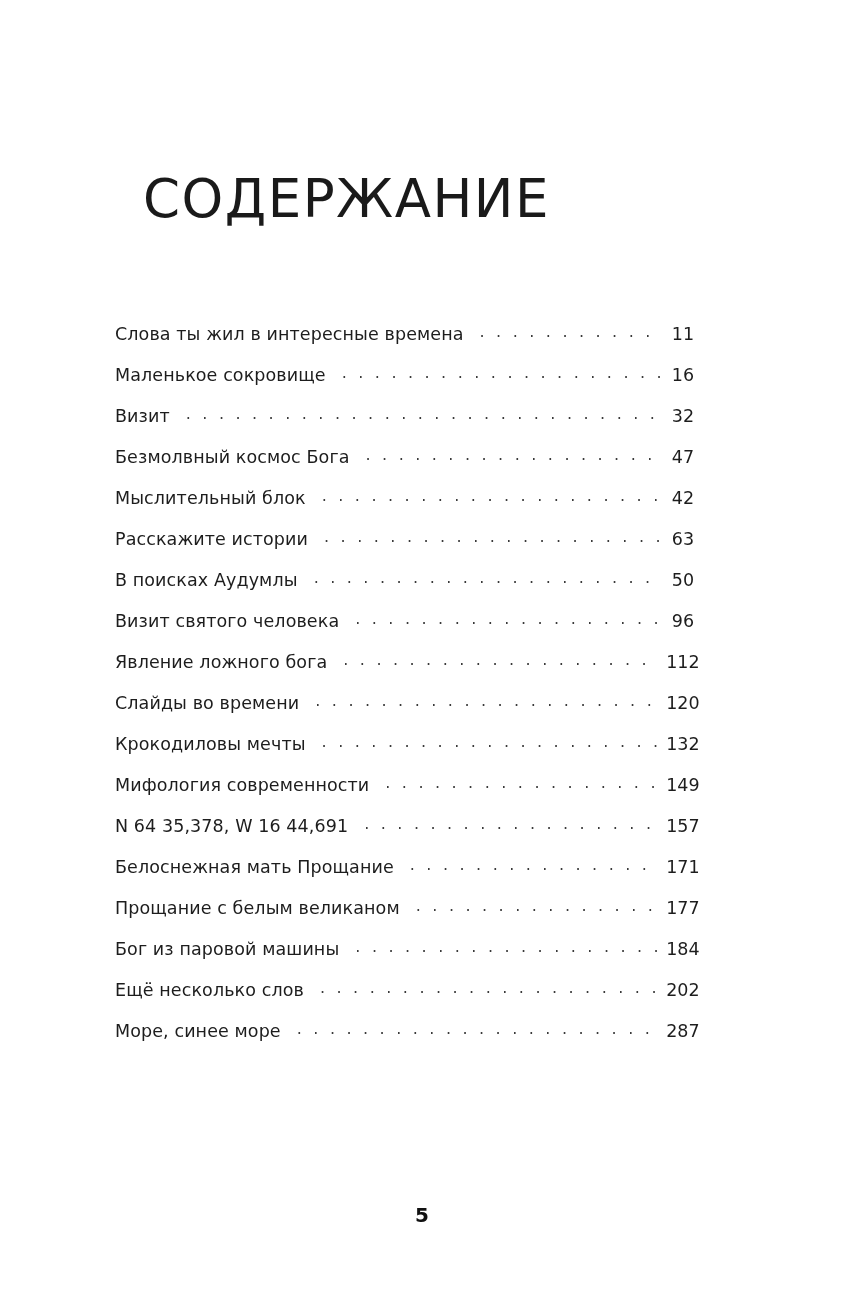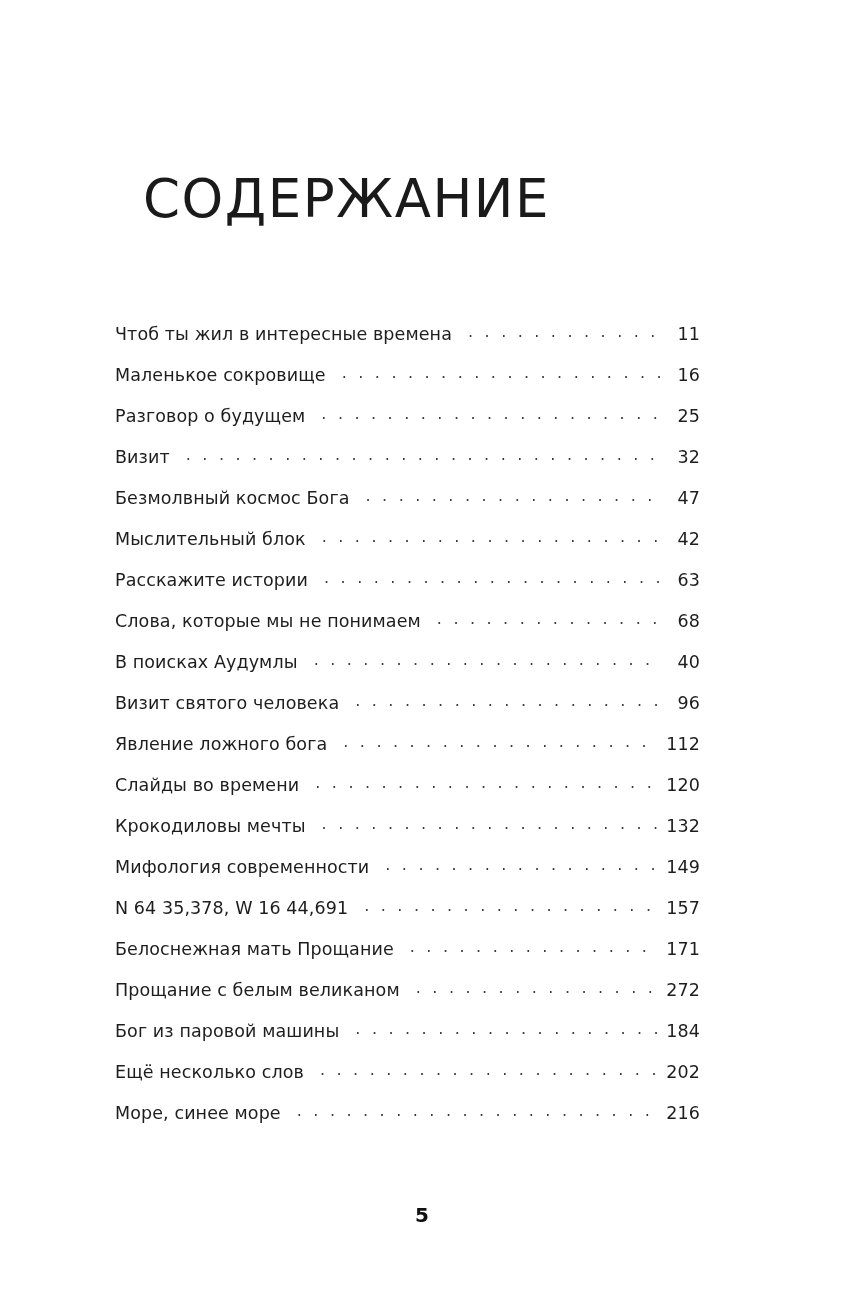--- a/index.html
+++ b/index.html
@@ -66,21 +66,21 @@
     bottom: 0;
     white-space: nowrap;
     font-size: 16px;
     letter-spacing: 3.2px;
     color: #3a3a3a;
     line-height: 1;
   }
   .toc-page {
     flex: 0 0 auto;
     min-width: 34px;
-    text-align: right;
+    text-align: center;
     font-size: 17.5px;
     color: #1d1d1d;
   }
   .folio {
     position: absolute;
     bottom: 84px;
     left: 0;
     width: 844px;
     text-align: center;
     font-size: 20px;
@@ -91,36 +91,31 @@
 </head>
 <body>
 
 <div class="page">
 
   <div class="toc-title">СОДЕРЖАНИЕ</div>
 
   <div class="toc-list">
 
     <div class="toc-row">
-      <span class="toc-label">Чтоб ты жил в интересные времена</span>
+      <span class="toc-label">Слова ты жил в интересные времена</span>
       <span class="toc-dots"></span>
       <span class="toc-page">11</span>
     </div>
 
     <div class="toc-row">
       <span class="toc-label">Маленькое сокровище</span>
       <span class="toc-dots"></span>
       <span class="toc-page">16</span>
     </div>
 
-    <div class="toc-row">
-      <span class="toc-label">Разговор о будущем</span>
-      <span class="toc-dots"></span>
-      <span class="toc-page">25</span>
-    </div>
 
     <div class="toc-row">
       <span class="toc-label">Визит</span>
       <span class="toc-dots"></span>
       <span class="toc-page">32</span>
     </div>
 
     <div class="toc-row">
       <span class="toc-label">Безмолвный космос Бога</span>
       <span class="toc-dots"></span>
@@ -132,30 +127,25 @@
       <span class="toc-dots"></span>
       <span class="toc-page">42</span>
     </div>
 
     <div class="toc-row">
       <span class="toc-label">Расскажите истории</span>
       <span class="toc-dots"></span>
       <span class="toc-page">63</span>
     </div>
 
-    <div class="toc-row">
-      <span class="toc-label">Слова, которые мы не понимаем</span>
-      <span class="toc-dots"></span>
-      <span class="toc-page">68</span>
-    </div>
 
     <div class="toc-row">
       <span class="toc-label">В поисках Аудумлы</span>
       <span class="toc-dots"></span>
-      <span class="toc-page">40</span>
+      <span class="toc-page">50</span>
     </div>
 
     <div class="toc-row">
       <span class="toc-label">Визит святого человека</span>
       <span class="toc-dots"></span>
       <span class="toc-page">96</span>
     </div>
 
     <div class="toc-row">
       <span class="toc-label">Явление ложного бога</span>
@@ -189,38 +179,38 @@
 
     <div class="toc-row">
       <span class="toc-label">Белоснежная мать Прощание</span>
       <span class="toc-dots"></span>
       <span class="toc-page">171</span>
     </div>
 
     <div class="toc-row">
       <span class="toc-label">Прощание с белым великаном</span>
       <span class="toc-dots"></span>
-      <span class="toc-page">272</span>
+      <span class="toc-page">177</span>
     </div>
 
     <div class="toc-row">
       <span class="toc-label">Бог из паровой машины</span>
       <span class="toc-dots"></span>
       <span class="toc-page">184</span>
     </div>
 
     <div class="toc-row">
       <span class="toc-label">Ещё несколько слов</span>
       <span class="toc-dots"></span>
       <span class="toc-page">202</span>
     </div>
 
     <div class="toc-row">
       <span class="toc-label">Море, синее море</span>
       <span class="toc-dots"></span>
-      <span class="toc-page">216</span>
+      <span class="toc-page">287</span>
     </div>
 
   </div>
 
   <div class="folio">5</div>
 
 </div>
 
 </body></html>

